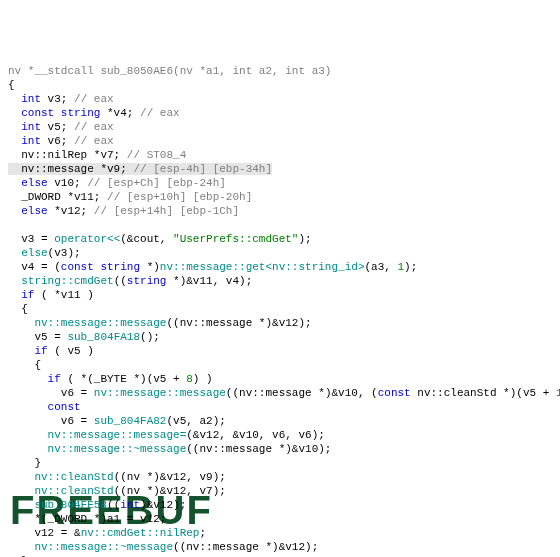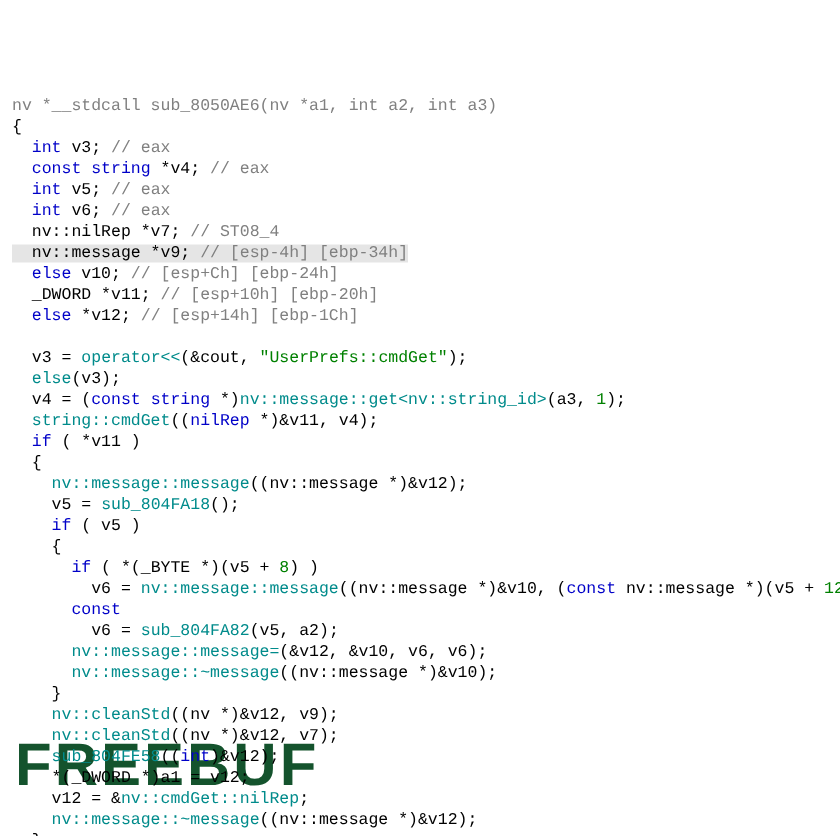--- a/index.html
+++ b/index.html
@@ -25,29 +25,29 @@
 <span><span class="ty">  int</span><span> v6; </span><span class="cm">// eax</span></span>
 <span><span>  nv::nilRep *v7; </span><span class="cm">// ST08_4</span></span>
 <span class="hl"><span>  nv::message *v9; </span><span class="cm">// [esp-4h] [ebp-34h]</span></span>
 <span><span class="ty">  else</span><span> v10; </span><span class="cm">// [esp+Ch] [ebp-24h]</span></span>
 <span><span>  _DWORD *v11; </span><span class="cm">// [esp+10h] [ebp-20h]</span></span>
 <span><span class="ty">  else</span><span> *v12; </span><span class="cm">// [esp+14h] [ebp-1Ch]</span></span>
 <span> </span>
 <span><span>  v3 = </span><span class="fn">operator&lt;&lt;</span><span>(&amp;cout, </span><span class="str">"UserPrefs::cmdGet"</span><span>);</span></span>
 <span><span class="fn">  else</span><span>(v3);</span></span>
 <span><span>  v4 = (</span><span class="ty">const string</span><span> *)</span><span class="fn">nv::message::get&lt;nv::string_id&gt;</span><span>(a3, </span><span class="num">1</span><span>);</span></span>
-<span><span class="fn">  string::cmdGet</span><span>((</span><span class="ty">nilRep</span><span> *)&amp;v11, v4);</span></span>
+<span><span class="fn">  string::cmdGet</span><span>((</span><span class="ty">string</span><span> *)&amp;v11, v4);</span></span>
 <span><span class="kw">  if</span><span> ( *v11 )</span></span>
 <span>  {</span>
 <span><span class="fn">    nv::message::message</span><span>((nv::message *)&amp;v12);</span></span>
 <span><span>    v5 = </span><span class="fn">sub_804FA18</span><span>();</span></span>
 <span><span class="kw">    if</span><span> ( v5 )</span></span>
 <span>    {</span>
 <span><span class="kw">      if</span><span> ( *(_BYTE *)(v5 + </span><span class="num">8</span><span>) )</span></span>
-<span><span>        v6 = </span><span class="fn">nv::message::message</span><span>((nv::message *)&amp;v10, (</span><span class="ty">const</span><span> nv::message *)(v5 + </span><span class="num">12</span></span>
+<span><span>        v6 = </span><span class="fn">nv::message::message</span><span>((nv::message *)&amp;v10, (</span><span class="ty">const</span><span> nv::cleanStd *)(v5 + </span><span class="num">12</span></span>
 <span><span class="kw">      const</span></span>
 <span><span>        v6 = </span><span class="fn">sub_804FA82</span><span>(v5, a2);</span></span>
 <span><span class="fn">      nv::message::message=</span><span>(&amp;v12, &amp;v10, v6, v6);</span></span>
 <span><span class="fn">      nv::message::~message</span><span>((nv::message *)&amp;v10);</span></span>
 <span>    }</span>
 <span><span class="fn">    nv::cleanStd</span><span>((nv *)&amp;v12, v9);</span></span>
 <span><span class="fn">    nv::cleanStd</span><span>((nv *)&amp;v12, v7);</span></span>
 <span><span class="fn">    sub_804FE58</span><span>((</span><span class="ty">int</span><span>)&amp;v12);</span></span>
 <span>    *(_DWORD *)a1 = v12;</span>
 <span><span>    v12 = &amp;</span><span class="fn">nv::cmdGet::nilRep</span><span>;</span></span>

